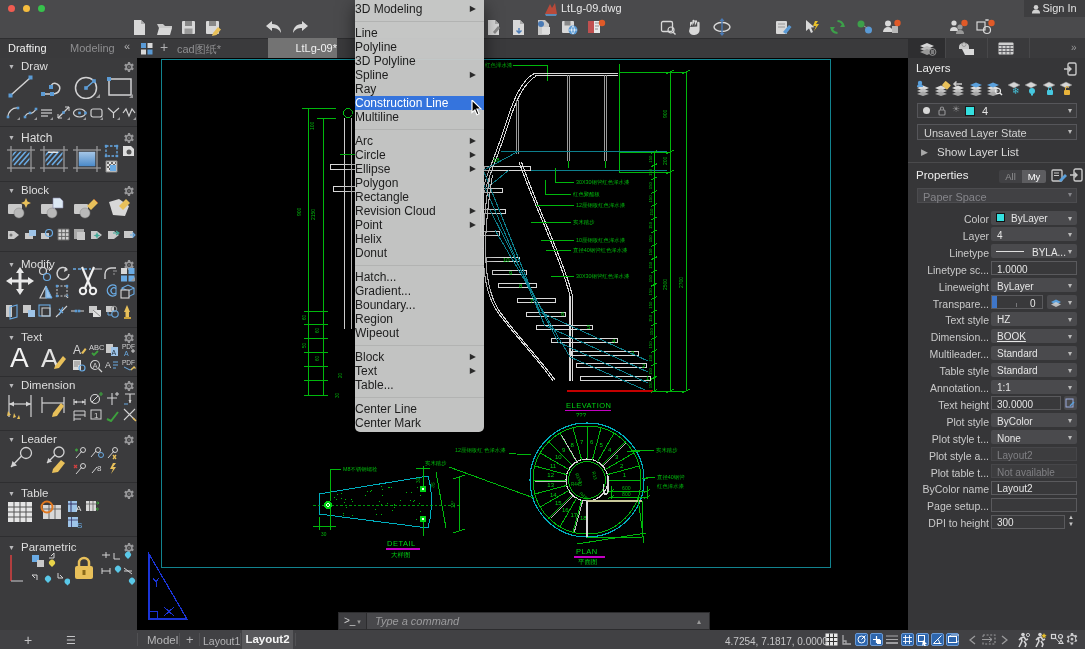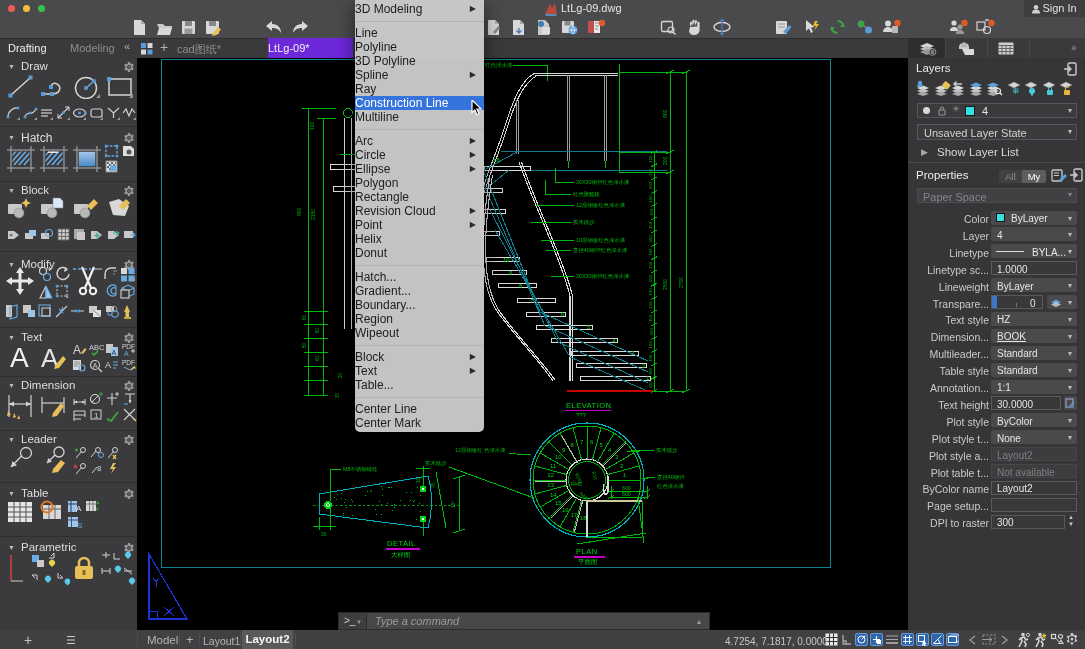--- a/index.html
+++ b/index.html
@@ -34,21 +34,21 @@
   <div class="abs" style="left:70px;top:42px;color:#8e8e90;font-size:11px;">Modeling</div>
   <svg class="abs" style="left:140px;top:42px;" width="14" height="13" viewBox="0 0 14 13">
       <rect x="1" y="1" width="5" height="5" fill="#5a9ad5"></rect>
       <rect x="7.5" y="1" width="5" height="5" fill="#d8d8d8"></rect>
       <rect x="1" y="7.5" width="5" height="5" fill="#d8d8d8"></rect>
       <rect x="7.5" y="7.5" width="5" height="5" fill="#5a9ad5"></rect>
     </svg>
   <div class="abs" style="left:124px;top:40px;color:#b0b0b2;font-size:11px;">«</div>
   <div class="abs" style="left:160px;top:39px;color:#b0b0b2;font-size:14px;">+</div>
   <div class="abs" style="left:177px;top:42px;color:#8e8e90;font-size:11px;">cad图纸*</div>
-  <div class="abs" style="left:268px;top:38px;width:85px;height:20px;background:#6d28d9;color:#f2f2f2;font-size:11px;line-height:20px;text-align:left;">LtLg-09*</div>
+  <div class="abs" style="left:268px;top:38px;width:69px;height:20px;background:#737373;color:#f2f2f2;font-size:11px;line-height:20px;text-align:right;">LtLg-09*</div>
 
   <div class="abs" id="leftpanel">
       <div style="position:absolute;left:8px;top:5px;color:#b9b9bb;font-size:7px;">▼</div>
       <div style="position:absolute;left:21px;top:2px;color:#dedede;font-size:11.5px;">Draw</div>
       <svg style="position:absolute;left:123px;top:3px;" width="12" height="12" viewBox="0 0 24 24">
         <path fill="#98989a" d="M12,8a4,4 0 1,0 0,8a4,4 0 1,0 0,-8 M12,10.5a1.5,1.5 0 1,1 0,3a1.5,1.5 0 1,1 0,-3 M10,2h4l0.6,3a7,7 0 0,1 2,1.2l3-1 2,3.4-2.4,2a7,7 0 0,1 0,2.4l2.4,2-2,3.4-3-1a7,7 0 0,1-2,1.2L14,22h-4l-0.6,-3a7,7 0 0,1-2,-1.2l-3,1-2,-3.4 2.4,-2a7,7 0 0,1 0,-2.4l-2.4,-2 2,-3.4 3,1a7,7 0 0,1 2,-1.2 Z" fill-rule="evenodd"></path>
       </svg>
       <svg style="position:absolute;left:7px;top:17px;" width="27" height="24" viewBox="0 0 27 24">
         <line x1="4" y1="20" x2="23" y2="3" stroke="#d2d2d3" stroke-width="1.5"></line>
         <rect x="1.5" y="18.5" width="4" height="4" fill="#5b9bd5"></rect>
@@ -1127,21 +1127,21 @@
       <div style="position:absolute;left:89px;top:391.59999999999985px;color:#808084;font-size:10px;">Layout2</div>
       <div style="position:absolute;right:96px;top:408.49999999999983px;color:#cacaca;font-size:10.5px;white-space:nowrap;">Plot table t...</div>
       <div style="position:absolute;left:83px;top:405.99999999999983px;width:86px;height:14px;background:#3d3d3f;border:1px solid #464649;"></div>
       <div style="position:absolute;left:89px;top:408.49999999999983px;color:#808084;font-size:10px;">Not available</div>
       <div style="position:absolute;right:96px;top:425.3999999999998px;color:#cacaca;font-size:10.5px;white-space:nowrap;">ByColor name</div>
       <div style="position:absolute;left:83px;top:422.8999999999998px;width:86px;height:14px;background:#39393b;border:1px solid #5a5a5d;"></div>
       <div style="position:absolute;left:89px;top:425.3999999999998px;color:#e6e6e6;font-size:10px;">Layout2</div>
       <div style="position:absolute;right:96px;top:442.2999999999998px;color:#cacaca;font-size:10.5px;white-space:nowrap;">Page setup...</div>
       <div style="position:absolute;left:83px;top:439.7999999999998px;width:86px;height:14px;background:#39393b;border:1px solid #5a5a5d;"></div>
       <div style="position:absolute;left:89px;top:442.2999999999998px;color:#e6e6e6;font-size:10px;"></div>
-      <div style="position:absolute;right:96px;top:459.19999999999976px;color:#cacaca;font-size:10.5px;white-space:nowrap;">DPI to raster</div>
+      <div style="position:absolute;right:96px;top:459.19999999999976px;color:#cacaca;font-size:10.5px;white-space:nowrap;">DPI to height</div>
       <div style="position:absolute;left:83px;top:456.69999999999976px;width:74px;height:14px;background:#39393b;border:1px solid #5a5a5d;"></div>
       <div style="position:absolute;left:89px;top:459.19999999999976px;color:#e6e6e6;font-size:10px;">300</div>
       <div style="position:absolute;left:160px;top:455.69999999999976px;color:#c6c6c6;font-size:6px;line-height:7px;">▲<br>▼</div>
     </div>
 
   <div class="abs" id="cmdbar" style="left:338px;top:612px;width:372px;height:18px;background:#48484b;border:1px solid #2c2c2e;">
     <div class="abs" style="left:0;top:0;width:28px;height:16px;background:#3e3e41;border-right:1px solid #2c2c2e;"></div>
     <span class="abs" style="left:5px;top:2px;color:#cfcfcf;font-size:10px;">&gt;_<span style="font-size:7px;color:#9a9a9a;"> ▾</span></span>
     <span class="abs" style="left:36px;top:2px;color:#9b9b9d;font-size:11px;font-style:italic;">Type a command</span>
     <span class="abs" style="left:358px;top:4px;color:#9a9a9a;font-size:8px;">▴</span>

